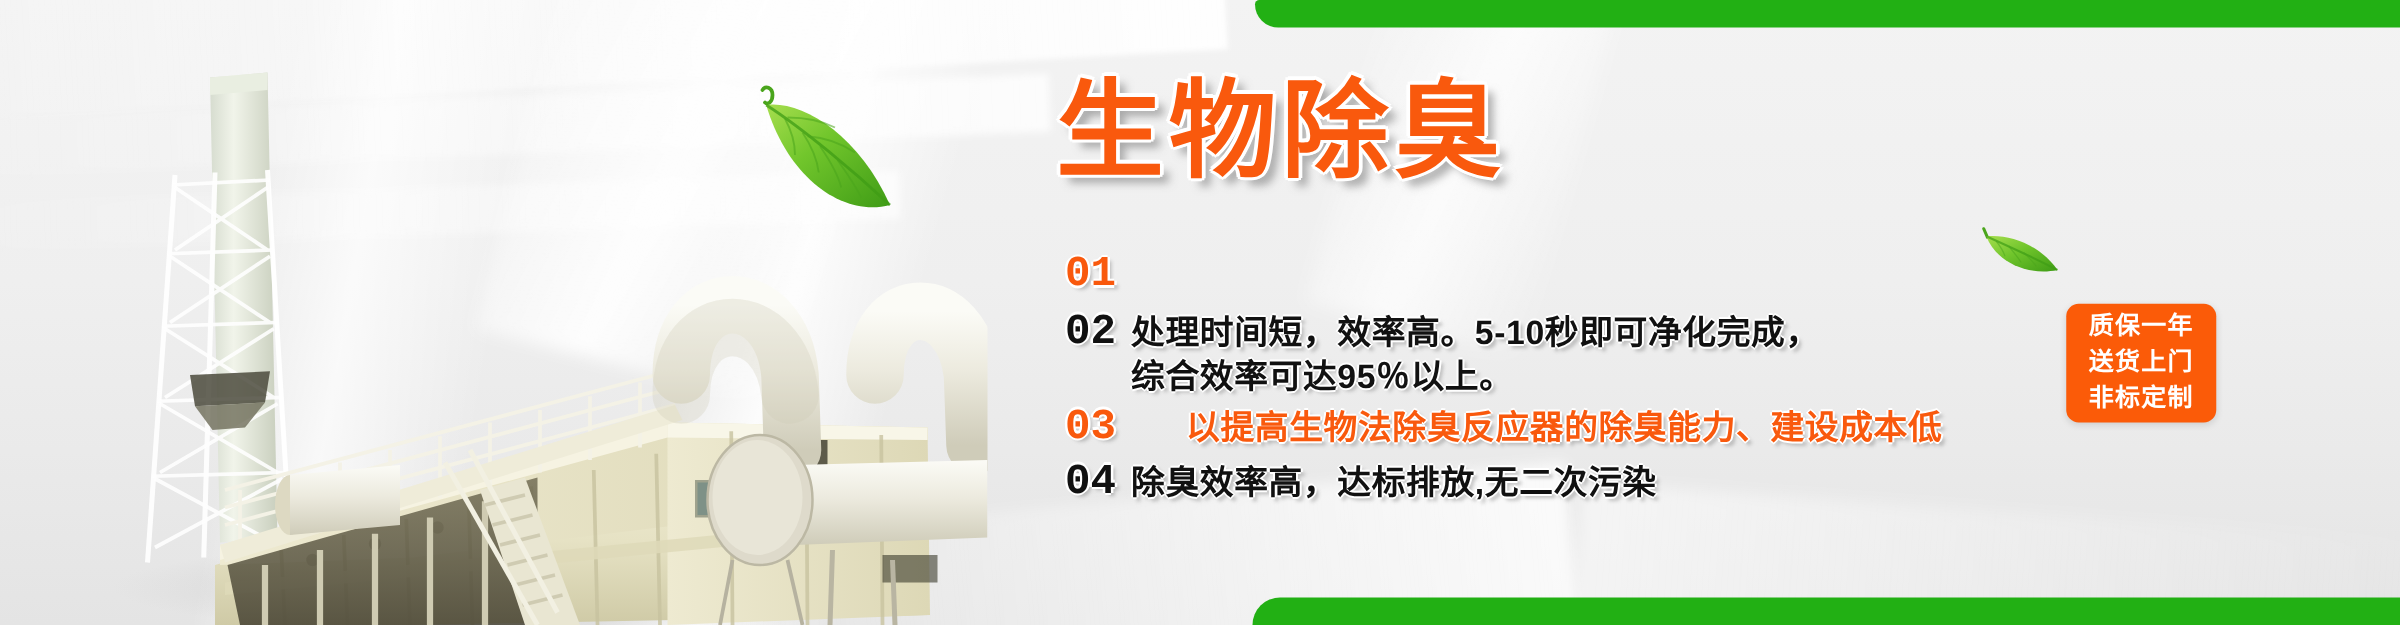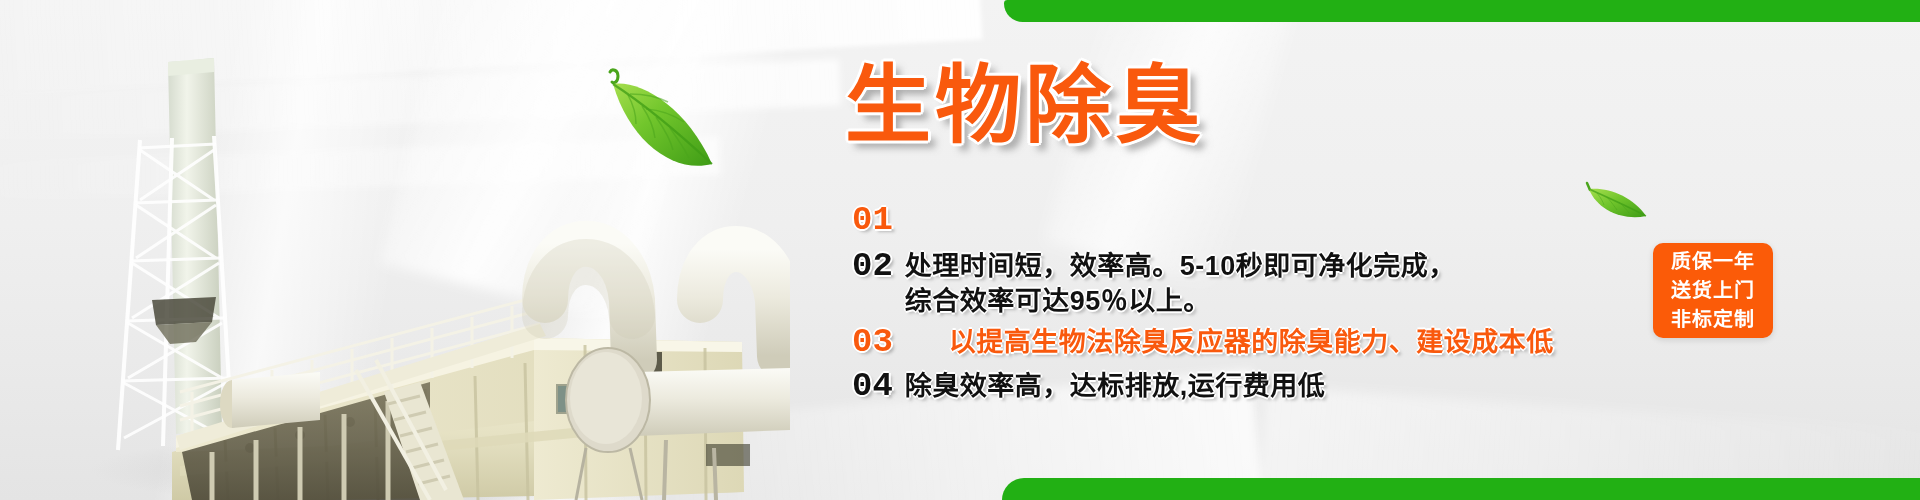--- a/index.html
+++ b/index.html
@@ -360,21 +360,21 @@
     <div class="feature-row" style="margin-bottom:4px;gap:44px;">
       <span class="feature-num accent-orange" style="color: rgb(249, 89, 13);">03</span>
       <span class="feature-text accent-orange" style="color: rgb(249, 89, 13);">
         <span class="l1">以提高生物法除臭反应器的除臭能力、建设成本低</span>
       </span>
     </div>
 
     <div class="feature-row">
       <span class="feature-num accent-dark" style="color: rgb(17, 17, 17);">04</span>
       <span class="feature-text accent-dark" style="color: rgb(17, 17, 17);">
-        <span class="l1">除臭效率高，达标排放,运行费用低</span>
+        <span class="l1">除臭效率高，达标排放,无二次污染</span>
       </span>
     </div>
 
   </div>
 
   <div id="promo-badge" style="background: rgb(251, 91, 8);">
     <div class="badge-line">质保一年</div>
     <div class="badge-line">送货上门</div>
     <div class="badge-line">非标定制</div>
   </div>

